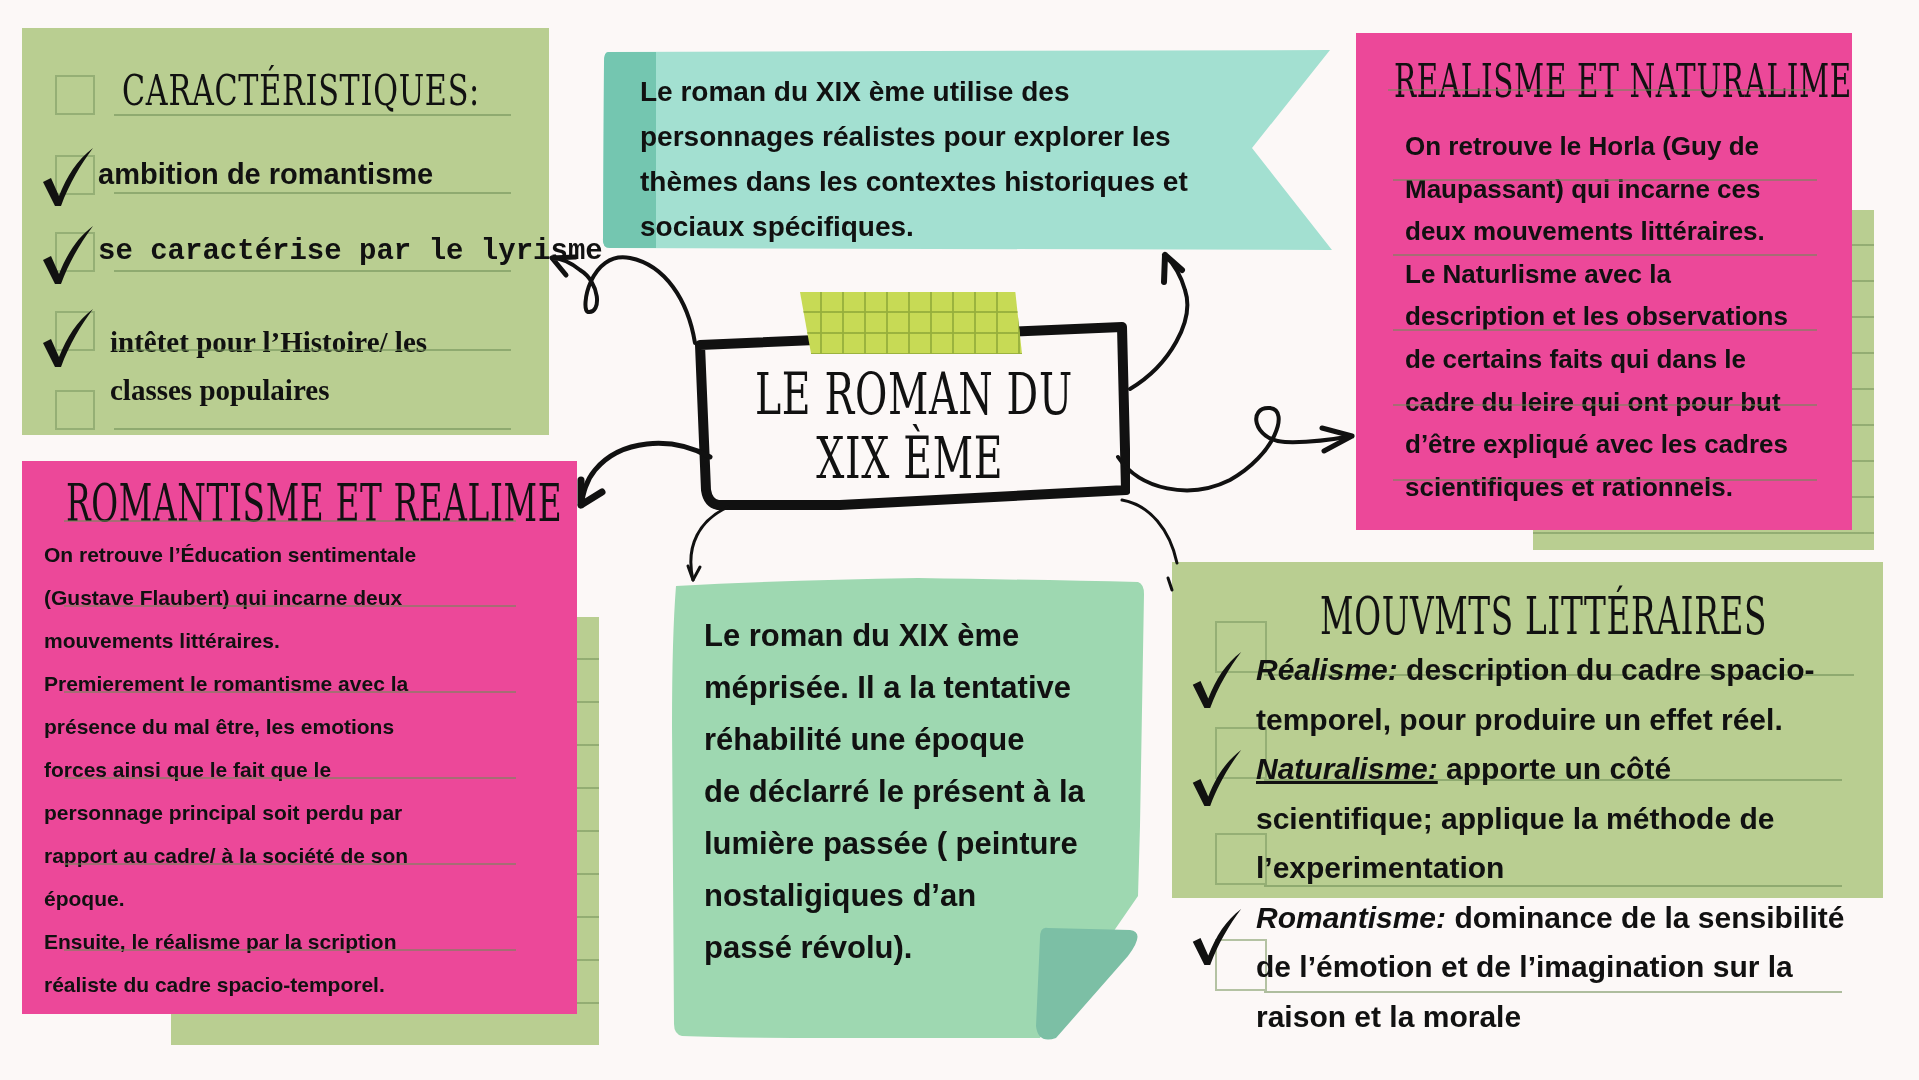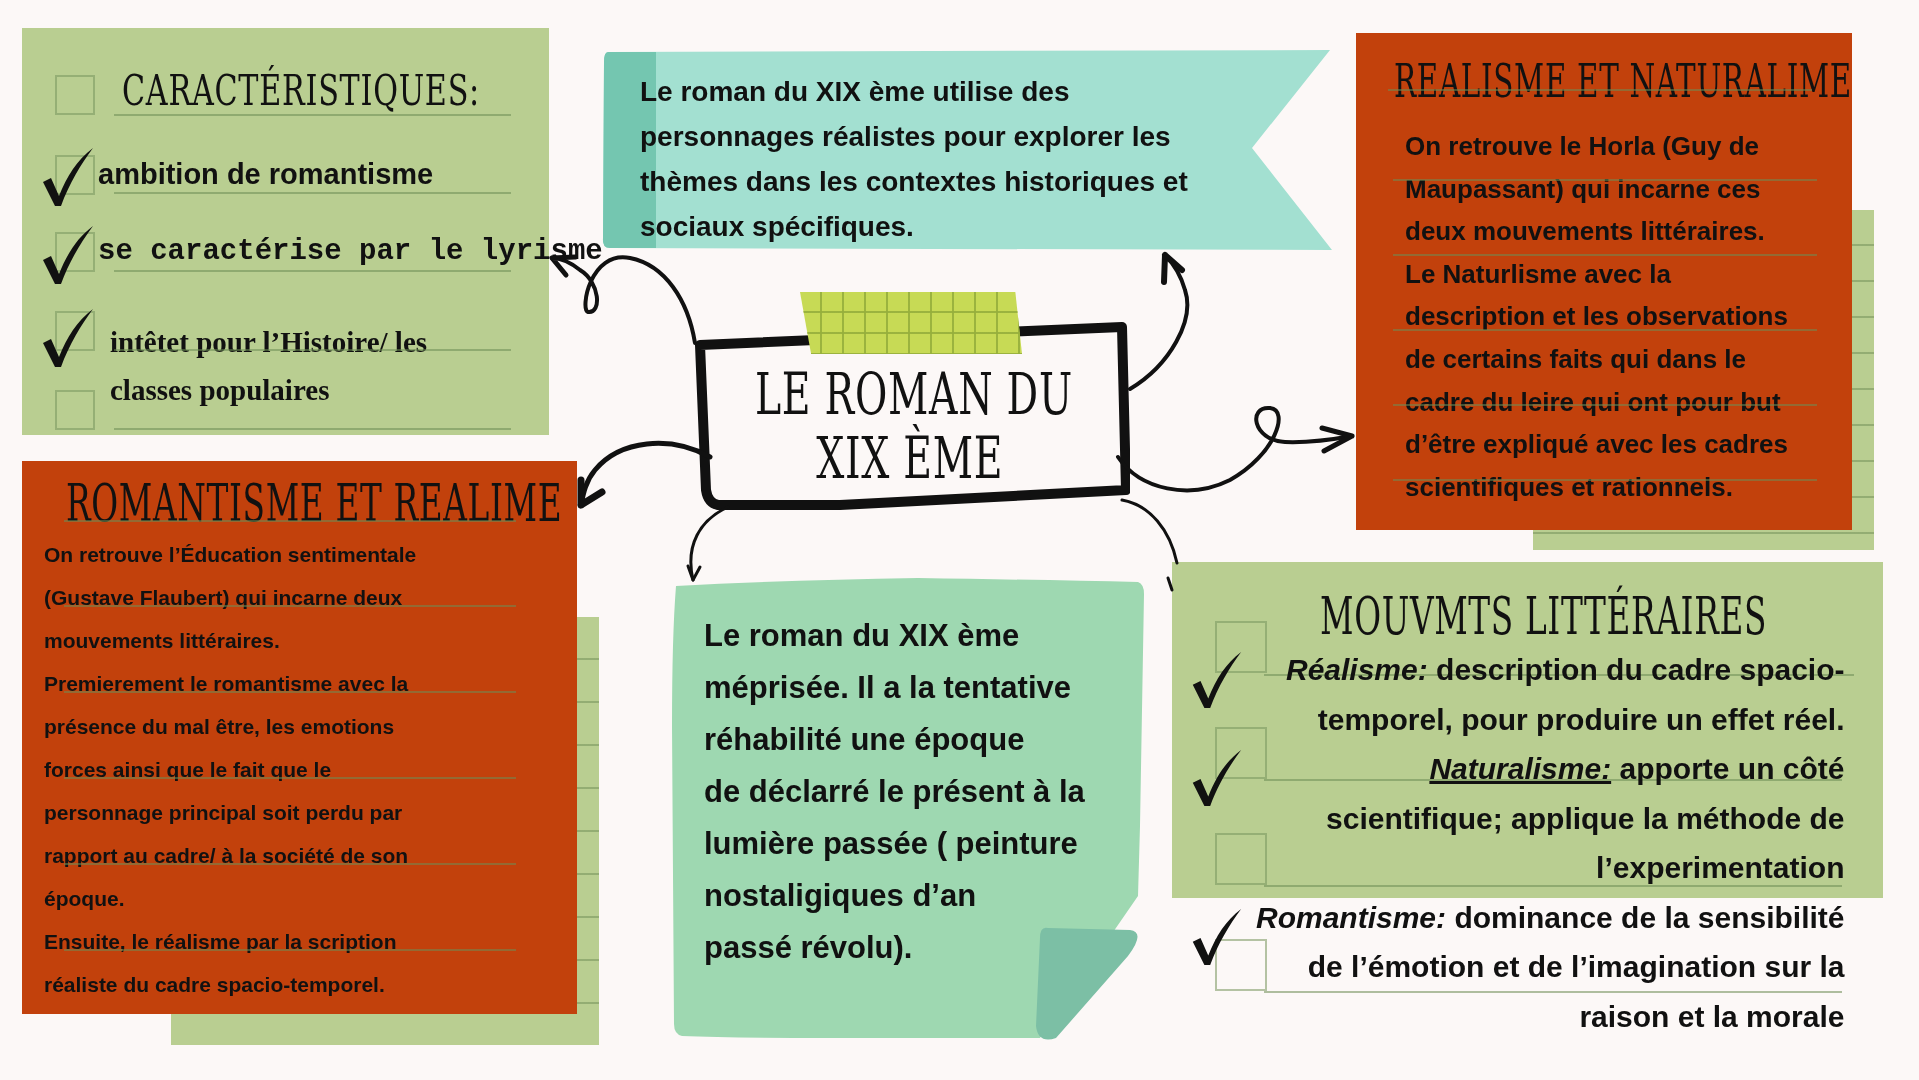--- a/index.html
+++ b/index.html
@@ -5,21 +5,21 @@
   html, body { margin: 0; padding: 0; }
   body {
     width: 1919px; height: 1080px; position: relative; overflow: hidden;
     background: #FCF8F7;
     font-family: "Liberation Sans", "DejaVu Sans", sans-serif;
     color: #111;
   }
   .abs { position: absolute; }
   .card { position: absolute; box-sizing: border-box; }
   .sage { background: #B9CE91; }
-  .lime { background: #c2410c; }
+  .lime { background: #ec4899; }
   .hand {
     font-family: "DejaVu Serif", serif;
     font-weight: normal;
     color: #111;
     transform-origin: left top;
     white-space: nowrap;
     letter-spacing: 1px;
   }
   .rule { position: absolute; height: 2px; background: rgba(110,140,85,0.55); }
   .box { position: absolute; box-sizing: border-box; width: 40px; height: 40px; border: 2px solid rgba(120,150,95,0.55); }
@@ -166,21 +166,21 @@
 
   <div class="box" style="left:43px; top:271px; width:52px; height:52px;"></div>
   <div class="rule" style="left:92px; top:323px; width:578px;"></div>
 
   <div class="box" style="left:43px; top:377px; width:52px; height:52px;"></div>
   <svg class="check" style="left:12px; top:345px;" width="64" height="60" viewBox="0 0 56 62">
     <path d="M4 36 L12 32 L20 50 C28 30 38 14 54 2 C42 18 30 38 22 60 L16 60 Z" fill="#111"></path>
   </svg>
   <div class="rule" style="left:92px; top:429px; width:578px;"></div>
 
-  <div class="body-text" style="left:84px; top:83px; font-size:30px; line-height:49.5px;text-align:right;">
+  <div class="body-text" style="left:84px; top:83px; font-size:30px; line-height:49.5px;">
     <span class="line"><em>Réalisme:</em><span> description du cadre spacio-</span></span>
     <span class="line">temporel, pour produire un effet réel.</span>
     <span class="line"><em style="text-decoration:underline;">Naturalisme:</em><span> apporte un côté</span></span>
     <span class="line">scientifique; applique la méthode de</span>
     <span class="line">l’experimentation</span>
     <span class="line"><em>Romantisme:</em><span> dominance de la sensibilité</span></span>
     <span class="line">de l’émotion et de l’imagination sur la</span>
     <span class="line">raison et la morale</span>
   </div>
 </div>

